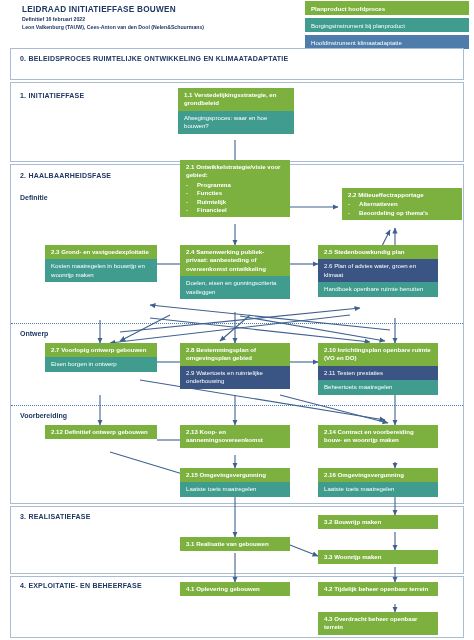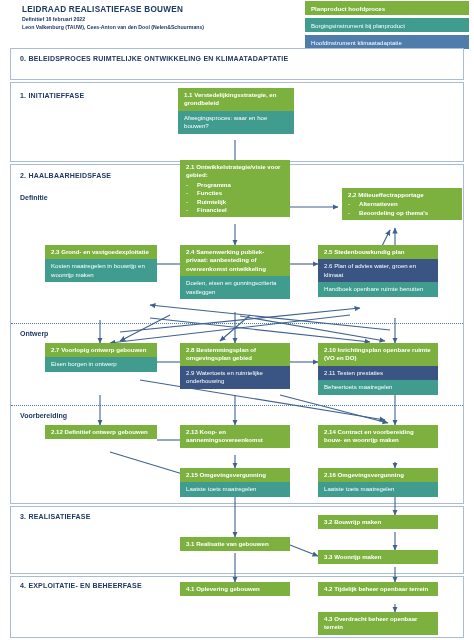--- a/index.html
+++ b/index.html
@@ -67,21 +67,21 @@
   .band li .dash { width:7px; flex:0 0 7px; }
 
   
   svg.links { position:absolute; left:0; top:0; width:474px; height:640px; pointer-events:none; }
 </style>
 </head>
 <body>
 
 <div id="page">
 
-  <div class="hdr-title">LEIDRAAD REALISATIEFASE BOUWEN</div>
+  <div class="hdr-title">LEIDRAAD INITIATIEFFASE BOUWEN</div>
   <div class="hdr-sub l1">Definitief 16 februari 2022</div>
   <div class="hdr-sub l2">Leon Valkenburg (TAUW), Cees-Anton van den Dool (Nelen&amp;Schuurmans)</div>
 
   <div class="legend">
     <div class="legend-row green">
       <span>Planproduct hoofdproces</span>
     </div>
     <div class="legend-row teal">
       <span>Borgingsinstrument bij planproduct</span>
     </div>

